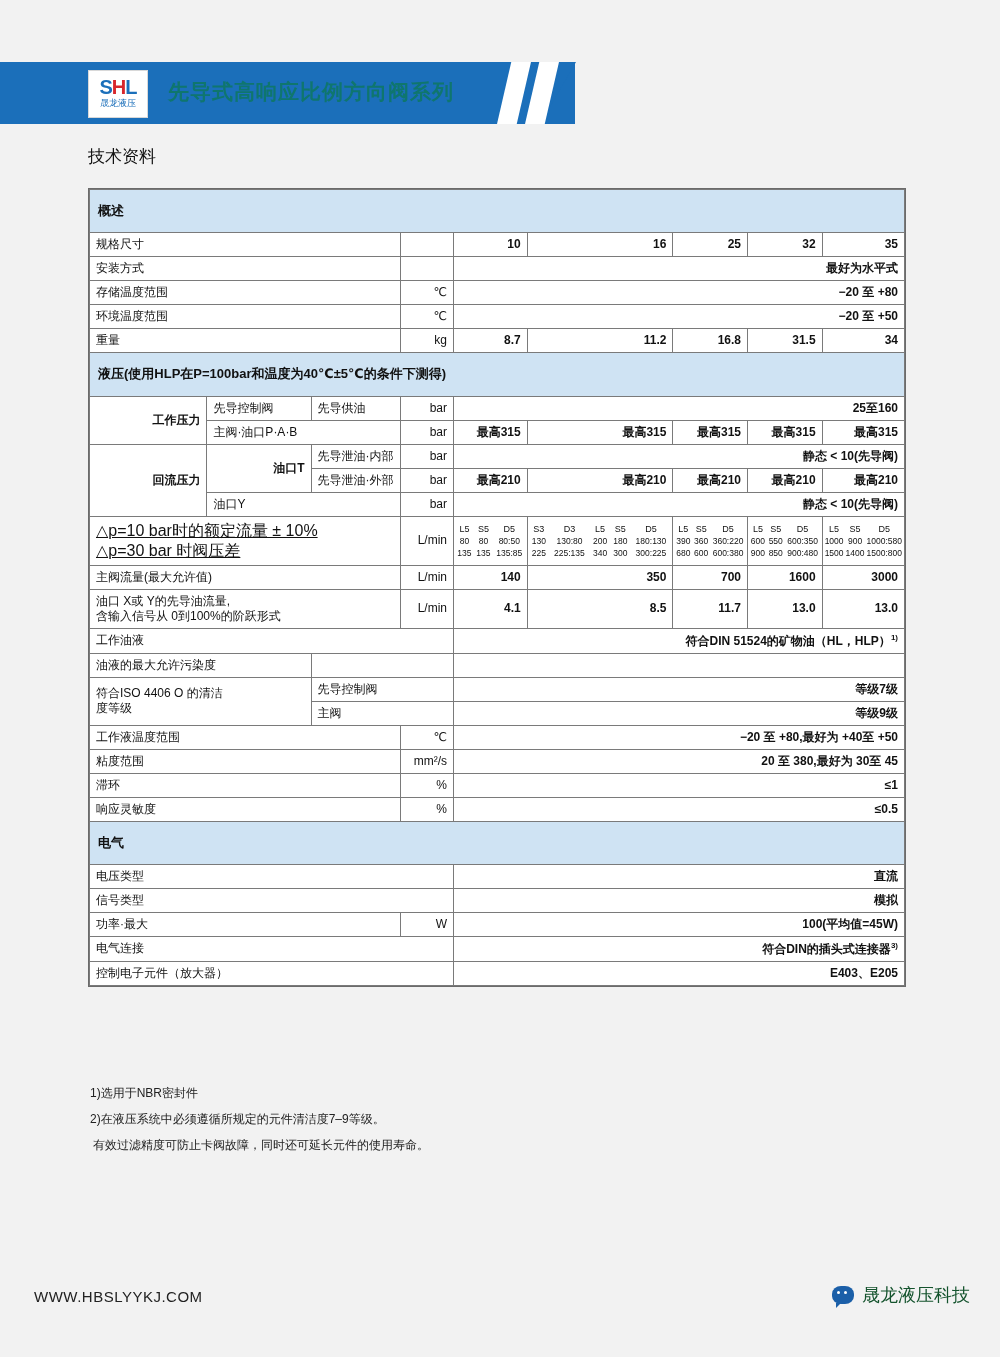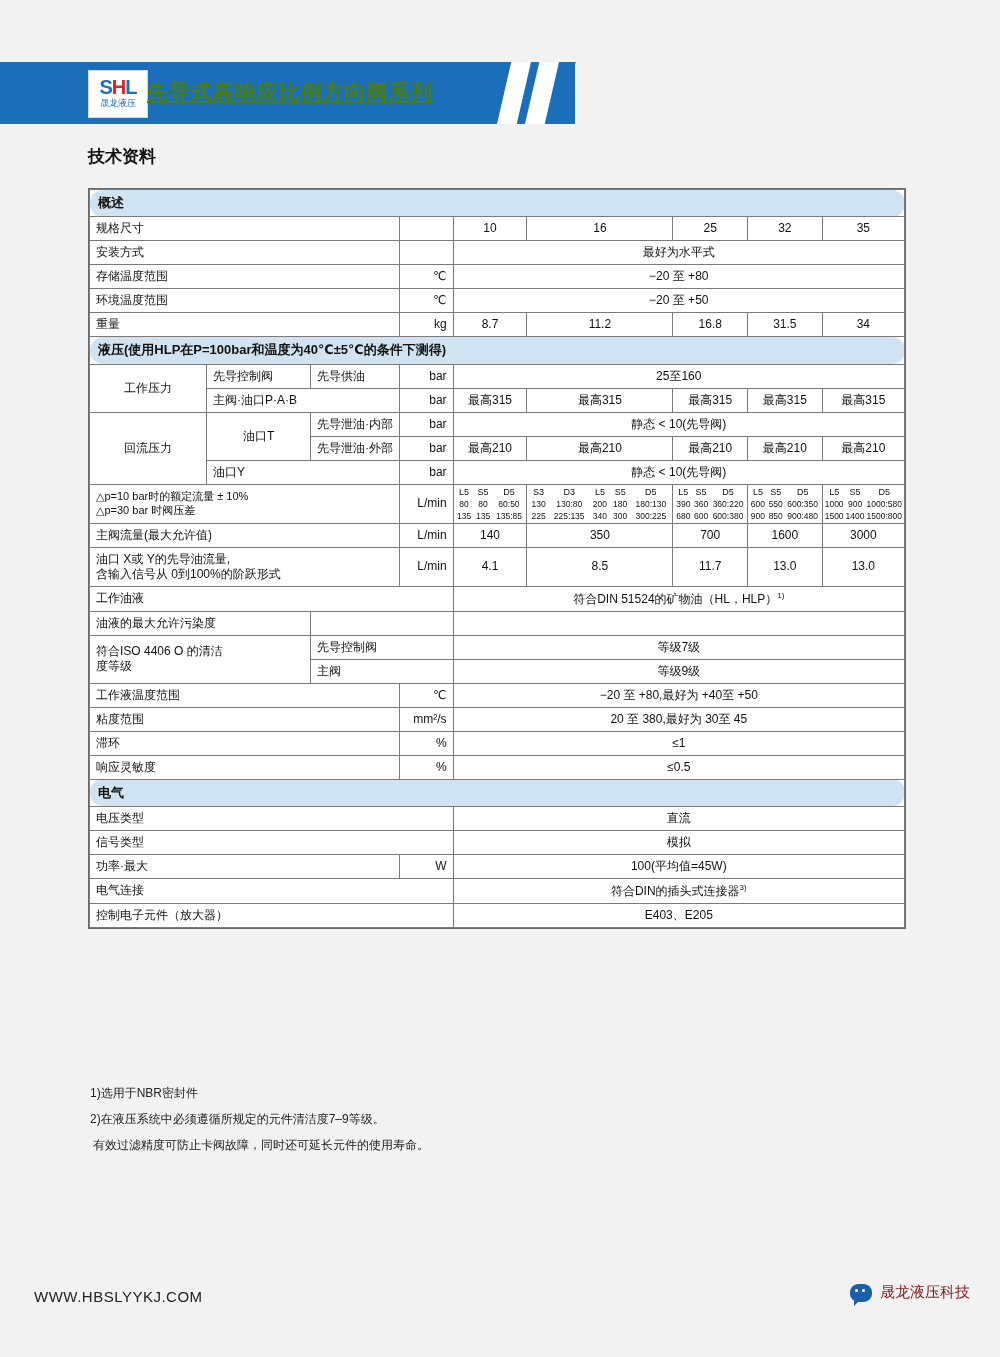--- a/index.html
+++ b/index.html
@@ -34,49 +34,49 @@
   .chev2{right:16px;clip-path:polygon(42% 0,100% 0,58% 100%,0% 100%);}
   .logo{
     position:absolute;left:88px;top:70px;width:58px;height:46px;
     background:#ffffff;border:1px solid #d8d8d8;
     display:flex;flex-direction:column;align-items:center;justify-content:center;
   }
   .logo .mark{font-size:20px;font-weight:bold;color:#1b6fba;line-height:18px;letter-spacing:-1px;}
   .logo .mark .r{color:#d8262c;}
   .logo .sub{font-size:9px;color:#1b6fba;margin-top:1px;}
   .banner-title{
-    position:absolute;left:147px;top:78px;
-    font-size:21px;font-weight:bold;color:#4d7c0f;letter-spacing:1px;text-decoration:underline;
+    position:absolute;left:168px;top:78px;
+    font-size:21px;font-weight:bold;color:#0f766e;letter-spacing:1px;
   }
 
   .section-title{
     position:absolute;left:88px;top:145px;
-    font-size:17px;font-weight:bold;color:#111;
+    font-size:17px;font-weight:normal;color:#111;
   }
 
   
   .tbl-wrap{
     position:absolute;left:88px;top:188px;width:816px;
     background:#fff;border:1px solid #6b6b6b;
   }
   table{border-collapse:collapse;width:100%;font-size:12px;}
   td{
     border:1px solid #7a7a7a;
     padding:4px 6px;
     vertical-align:middle;
     background:#ffffff;
     line-height:1.25;
   }
   td.band{
-    background:#cfe3f3;font-weight:bold;font-size:13px;padding:5px 8px;border-radius:13px;
+    background:#cfe3f3;font-weight:bold;font-size:13px;padding:13px 8px;
   }
   td.lbl{text-align:left;white-space:nowrap;}
-  td.ctr{text-align:center;}
+  td.ctr{text-align:right;font-weight:bold;}
   td.unit{text-align:right;white-space:nowrap;width:42px;}
-  .small{font-size:11px;}
+  .small{font-size:16px;text-decoration:underline;}
   sup{font-size:8px;}
 
   
   .flowgrid{width:100%;border-collapse:collapse;}
   .flowgrid td{
     border:0;padding:0 1px;text-align:center;font-size:8.5px;line-height:12px;
     white-space:nowrap;
   }
   .flowgrid tr.head td{font-size:9px;}
   .flowcell{padding:1px !important;}
@@ -89,21 +89,21 @@
   .notes .indent{margin-left:3px;}
 
   
   .site{
     position:absolute;left:34px;top:1288px;
     font-size:15px;color:#222;letter-spacing:.5px;
   }
   .wechat{
     position:absolute;right:30px;top:1283px;
     display:flex;align-items:center;gap:8px;
-    font-size:15px;color:#7f1d1d;
+    font-size:18px;color:#14532d;
   }
   .wechat .wx{
     width:22px;height:18px;border-radius:9px/8px;background:#1b5fa8;position:relative;
   }
   .wechat .wx:after{
     content:"";position:absolute;left:4px;bottom:-4px;
     border-left:5px solid #1b5fa8;border-bottom:5px solid transparent;
   }
   .wechat .wx i{position:absolute;width:3px;height:3px;background:#fff;border-radius:50%;top:5px;left:5px;}
   .wechat .wx i+i{left:12px;}

